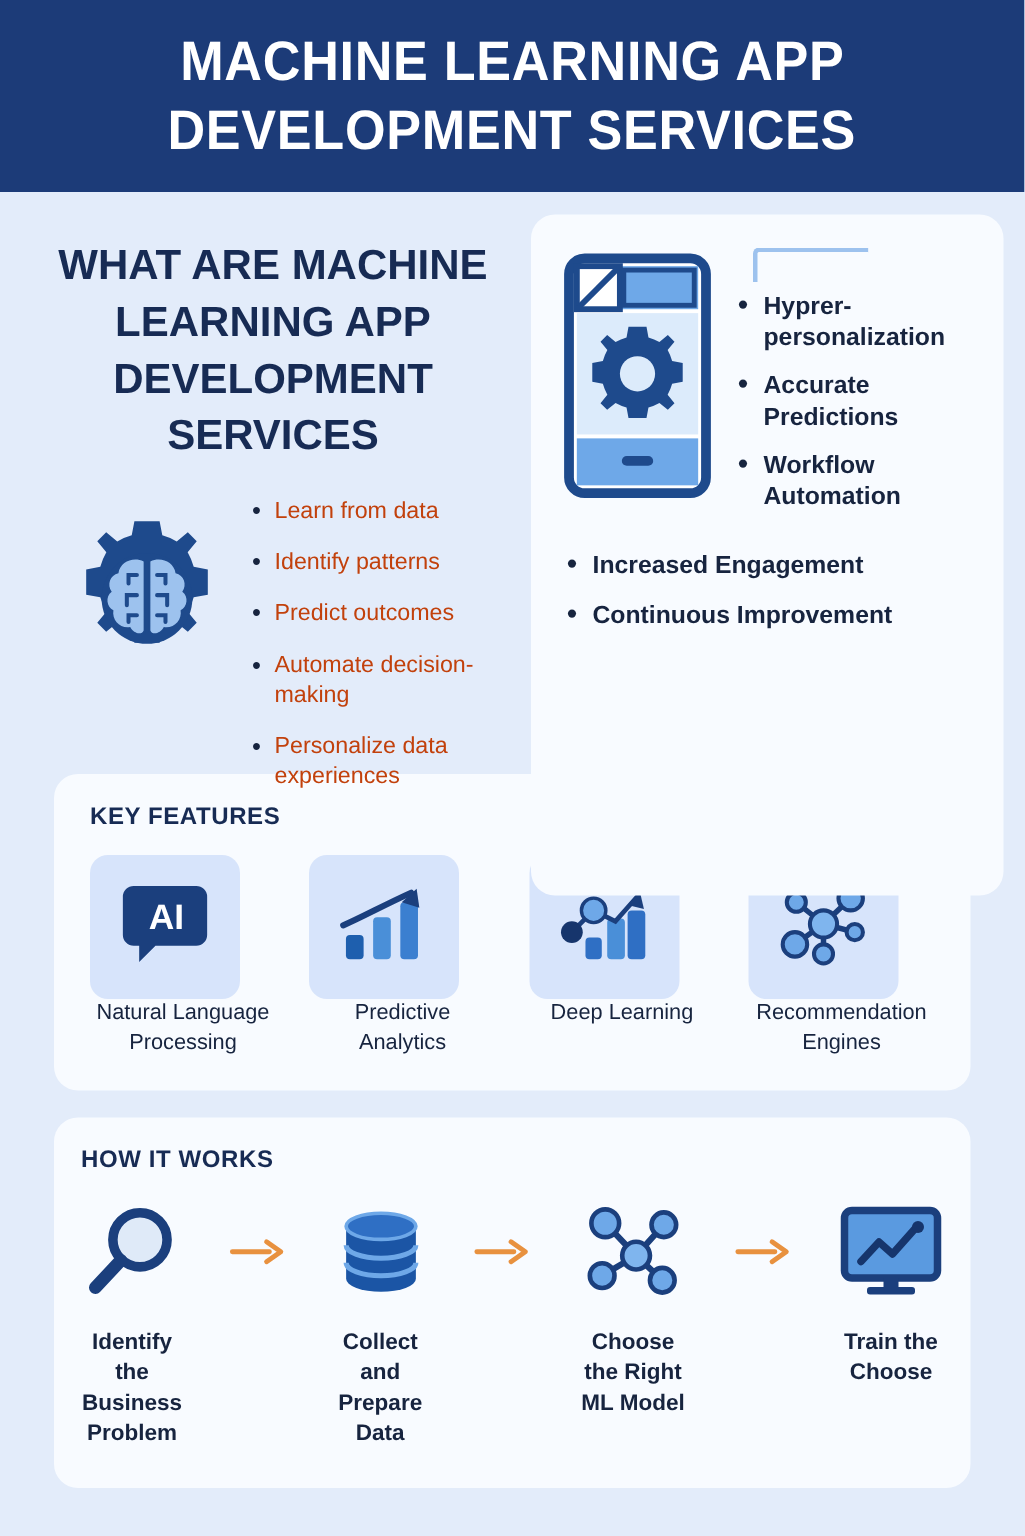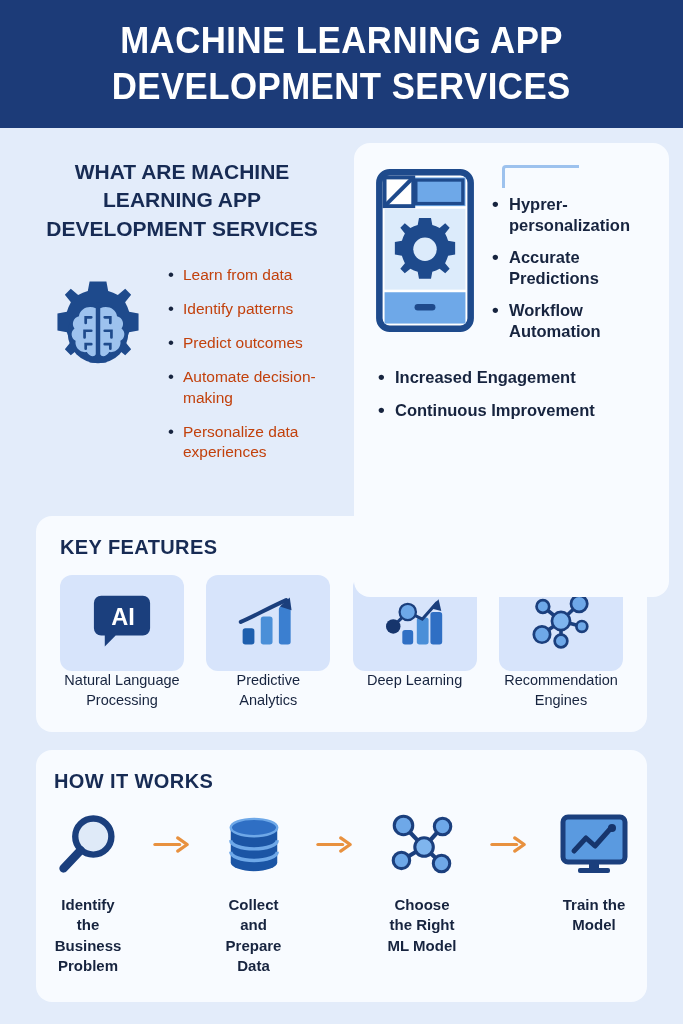--- a/index.html
+++ b/index.html
@@ -51,21 +51,21 @@
     height: 382px;
   }
   .sec1-left {
     width: 336px;
     flex: none;
     padding-top: 18px;
     box-sizing: border-box;
   }
   .sec1-title {
     color: #172b54;
-    font-size: 21px;
+    font-size: 28px;
     font-weight: bold;
     line-height: 1.35;
     text-align: center;
     padding: 0 14px;
   }
   .sec1-body {
     display: flex;
     align-items: flex-start;
     margin-top: 22px;
   }
@@ -174,35 +174,35 @@
   }
 
   
   .sec2 {
     margin: 6px 36px 0 36px;
     padding: 20px 24px 22px 24px;
     box-sizing: border-box;
   }
   .sec-heading {
     color: #172b54;
-    font-size: 20px;
+    font-size: 16px;
     font-weight: bold;
     letter-spacing: 0.4px;
     margin-bottom: 16px;
   }
   .features-row {
     display: flex;
     justify-content: space-between;
   }
   .feature {
     width: 124px;
     text-align: center;
   }
   .feature-tile {
-    width: 124px;
+    width: 100px;
     height: 96px;
     background: #d7e4fb;
     border-radius: 12px;
     display: flex;
     align-items: center;
     justify-content: center;
     box-sizing: border-box;
   }
   .feature-label {
     color: #17243f;
@@ -475,16 +475,16 @@
         <span>
           <svg viewBox="0 0 70 62" width="70" height="62">
             <rect x="4" y="3" width="62" height="45" rx="5" fill="#5a9ae0" stroke="#1b3f7d" stroke-width="5"></rect>
             <path d="M15 37 L27 24 L36 32 L52 14" stroke="#16356c" stroke-width="5" fill="none" stroke-linecap="round" stroke-linejoin="round"></path>
             <circle cx="53" cy="14" r="4" fill="#16356c"></circle>
             <rect x="30" y="48" width="10" height="7" fill="#1b3f7d"></rect>
             <rect x="19" y="54" width="32" height="5" rx="2" fill="#1b3f7d"></rect>
           </svg>
         </span>
       </div>
-      <div class="step-label">Train the Model</div>
+      <div class="step-label">Train the Choose</div>
     </div>
   </div>
 </div>
 
 </body></html>

